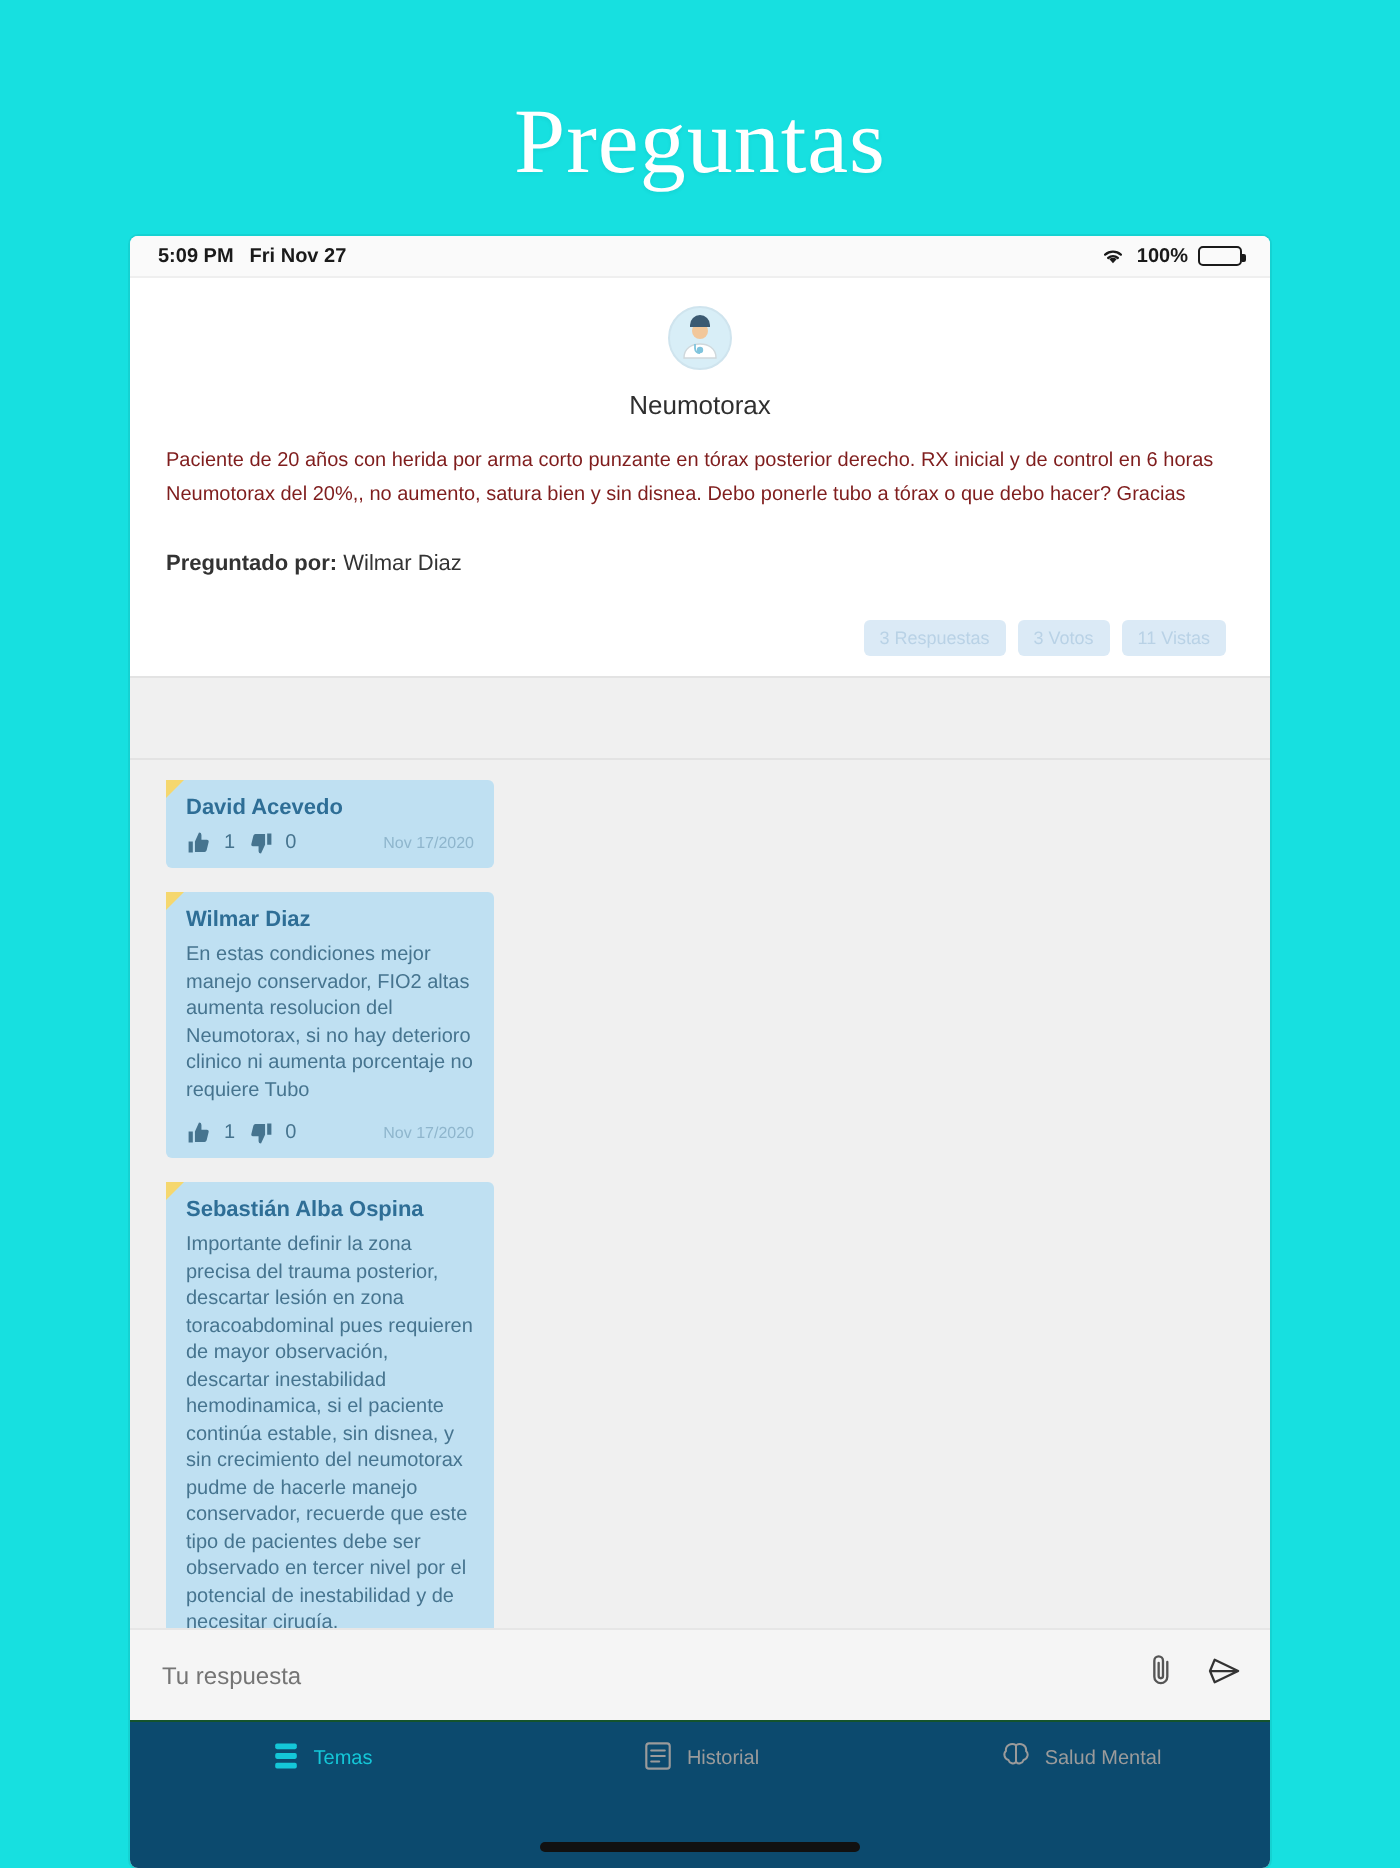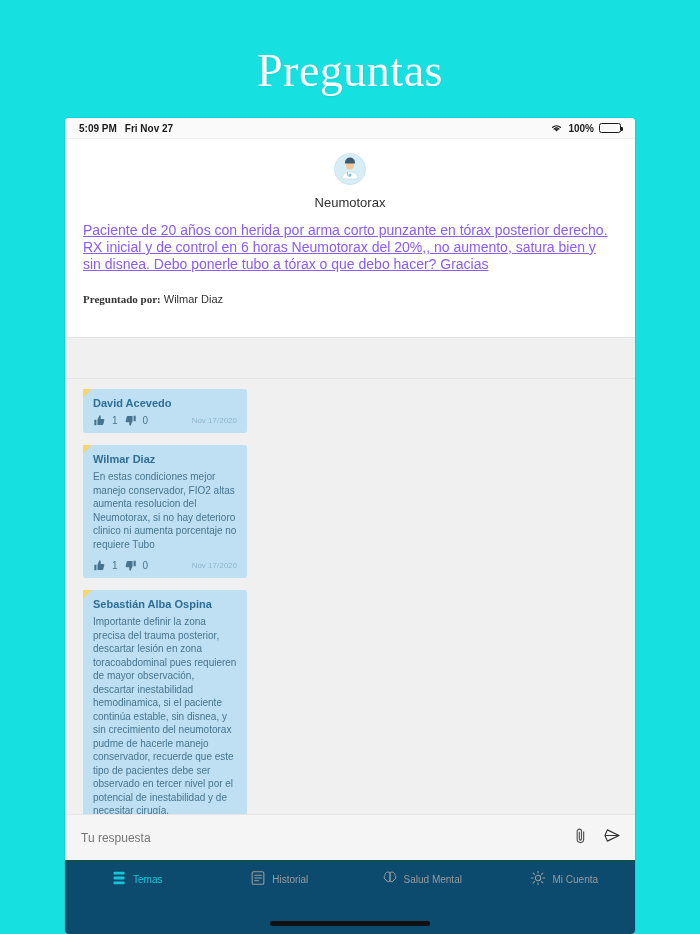--- a/index.html
+++ b/index.html
@@ -102,32 +102,31 @@
     justify-content: center;
     flex: 0 0 auto;
     overflow: hidden;
   }
   .q-title {
     font-size: 13px;
     color: #2f2f2f;
     font-weight: normal;
   }
   .q-body {
-    font-size: 14px;
+    font-size: 10px;
     line-height: 17px;
-    color: #8b5cf6;
+    color: #7f1d1d;
     margin: 0 0 20px 0;
-    text-decoration: underline;
   }
   .q-asked {
     font-size: 11px;
     color: #333;
     margin-bottom: 22px;
   }
-  .q-asked b { font-weight: bold; font-family: Liberation Serif, serif; }
+  .q-asked b { font-weight: bold; }
   .q-stats {
     display: flex;
     gap: 6px;
     justify-content: flex-end;
     padding-right: 4px;
   }
   .stat-chip {
     background: #dbeaf6;
     color: #b9d2e6;
     font-size: 9px;
@@ -289,20 +288,25 @@
           <circle cx="12" cy="18" r="1.6" fill="#7fc4dd"></circle>
           <path d="M9.5 15 v2.2 a2.5 2.5 0 0 0 2.5 2.4" stroke="#7fc4dd" stroke-width="0.9" fill="none"></path>
         </svg>
       </span>
       <span class="q-title">Neumotorax</span>
     </div>
     <p class="q-body">Paciente de 20 años con herida por arma corto punzante en tórax posterior derecho. RX inicial y de control en 6 horas Neumotorax del 20%,, no aumento, satura bien y sin disnea. Debo ponerle tubo a tórax o que debo hacer? Gracias</p>
     <div class="q-asked">
       <b>Preguntado por:</b>
       <span>Wilmar Diaz</span>
+    </div>
+    <div class="q-stats">
+      <span class="stat-chip">3 Respuestas</span>
+      <span class="stat-chip">3 Votos</span>
+      <span class="stat-chip">11 Vistas</span>
     </div>
   </div>
 
   <div class="divider-gap"></div>
 
   <div class="answers">
 
     <div class="answer">
       <div class="name">David Acevedo</div>
       <div class="vote-row">
@@ -396,28 +400,17 @@
       <div class="tab-inner">
         <span>
           <svg width="18" height="18" viewBox="0 0 20 20">
             <path d="M10 4 c-2.6 -1.6 -6 0.2 -5.6 3.2 c-1.6 1.5 -0.9 4.4 1.4 5 c0.5 1.9 3.1 2.6 4.2 1.1 z" stroke="#9b9b9b" stroke-width="1.1" fill="none"></path>
             <path d="M10 4 c2.6 -1.6 6 0.2 5.6 3.2 c1.6 1.5 0.9 4.4 -1.4 5 c-0.5 1.9 -3.1 2.6 -4.2 1.1 z" stroke="#9b9b9b" stroke-width="1.1" fill="none"></path>
           </svg>
         </span>
         <span>Salud Mental</span>
       </div>
     </div>
-    <div class="tab">
-      <div class="tab-inner">
-        <span>
-          <svg width="18" height="18" viewBox="0 0 20 20">
-            <circle cx="10" cy="10" r="3" stroke="#9b9b9b" stroke-width="1.2" fill="none"></circle>
-            <path d="M10 2.5 v2 M10 15.5 v2 M2.5 10 h2 M15.5 10 h2 M4.6 4.6 l1.5 1.5 M13.9 13.9 l1.5 1.5 M15.4 4.6 l-1.5 1.5 M6.1 13.9 l-1.5 1.5" stroke="#9b9b9b" stroke-width="1.2" stroke-linecap="round"></path>
-          </svg>
-        </span>
-        <span>Mi Cuenta</span>
-      </div>
-    </div>
   </div>
 
   <div class="home-indicator"></div>
 
 </div>
 
 </body></html>

